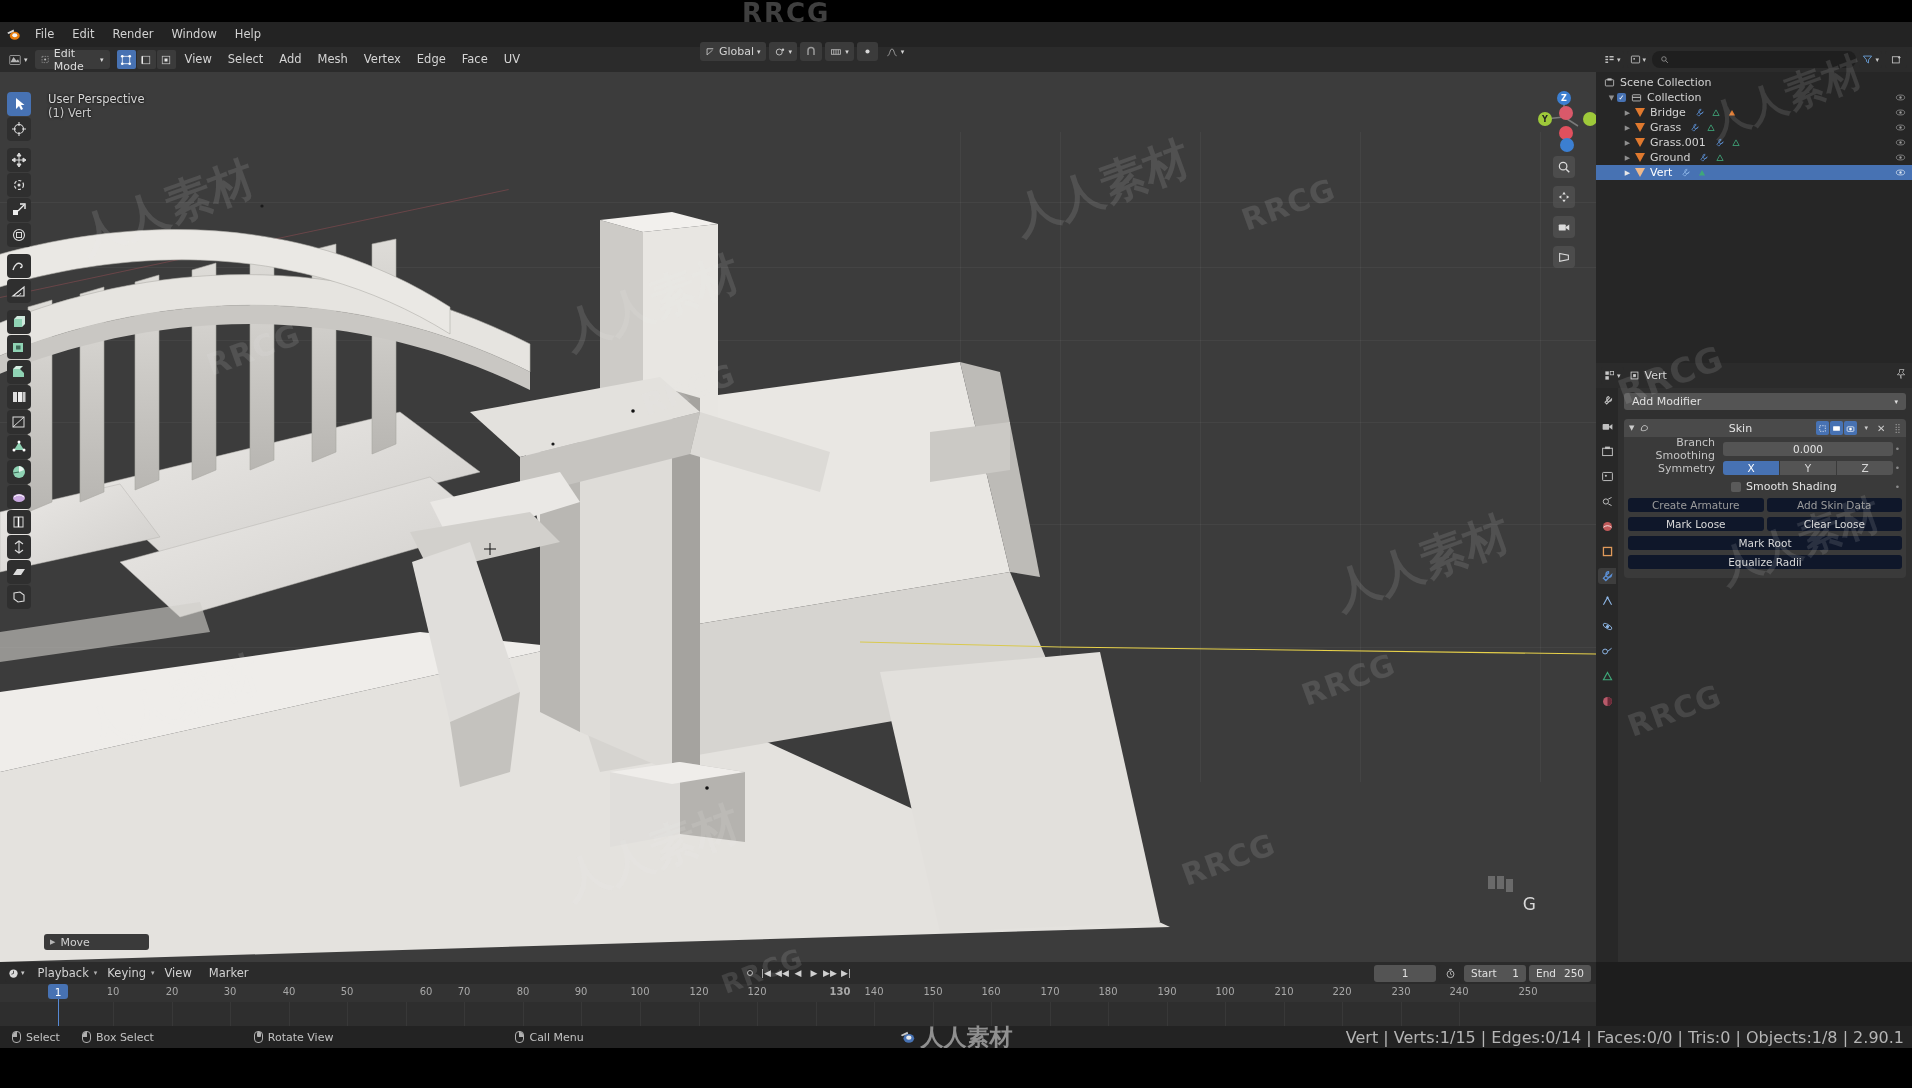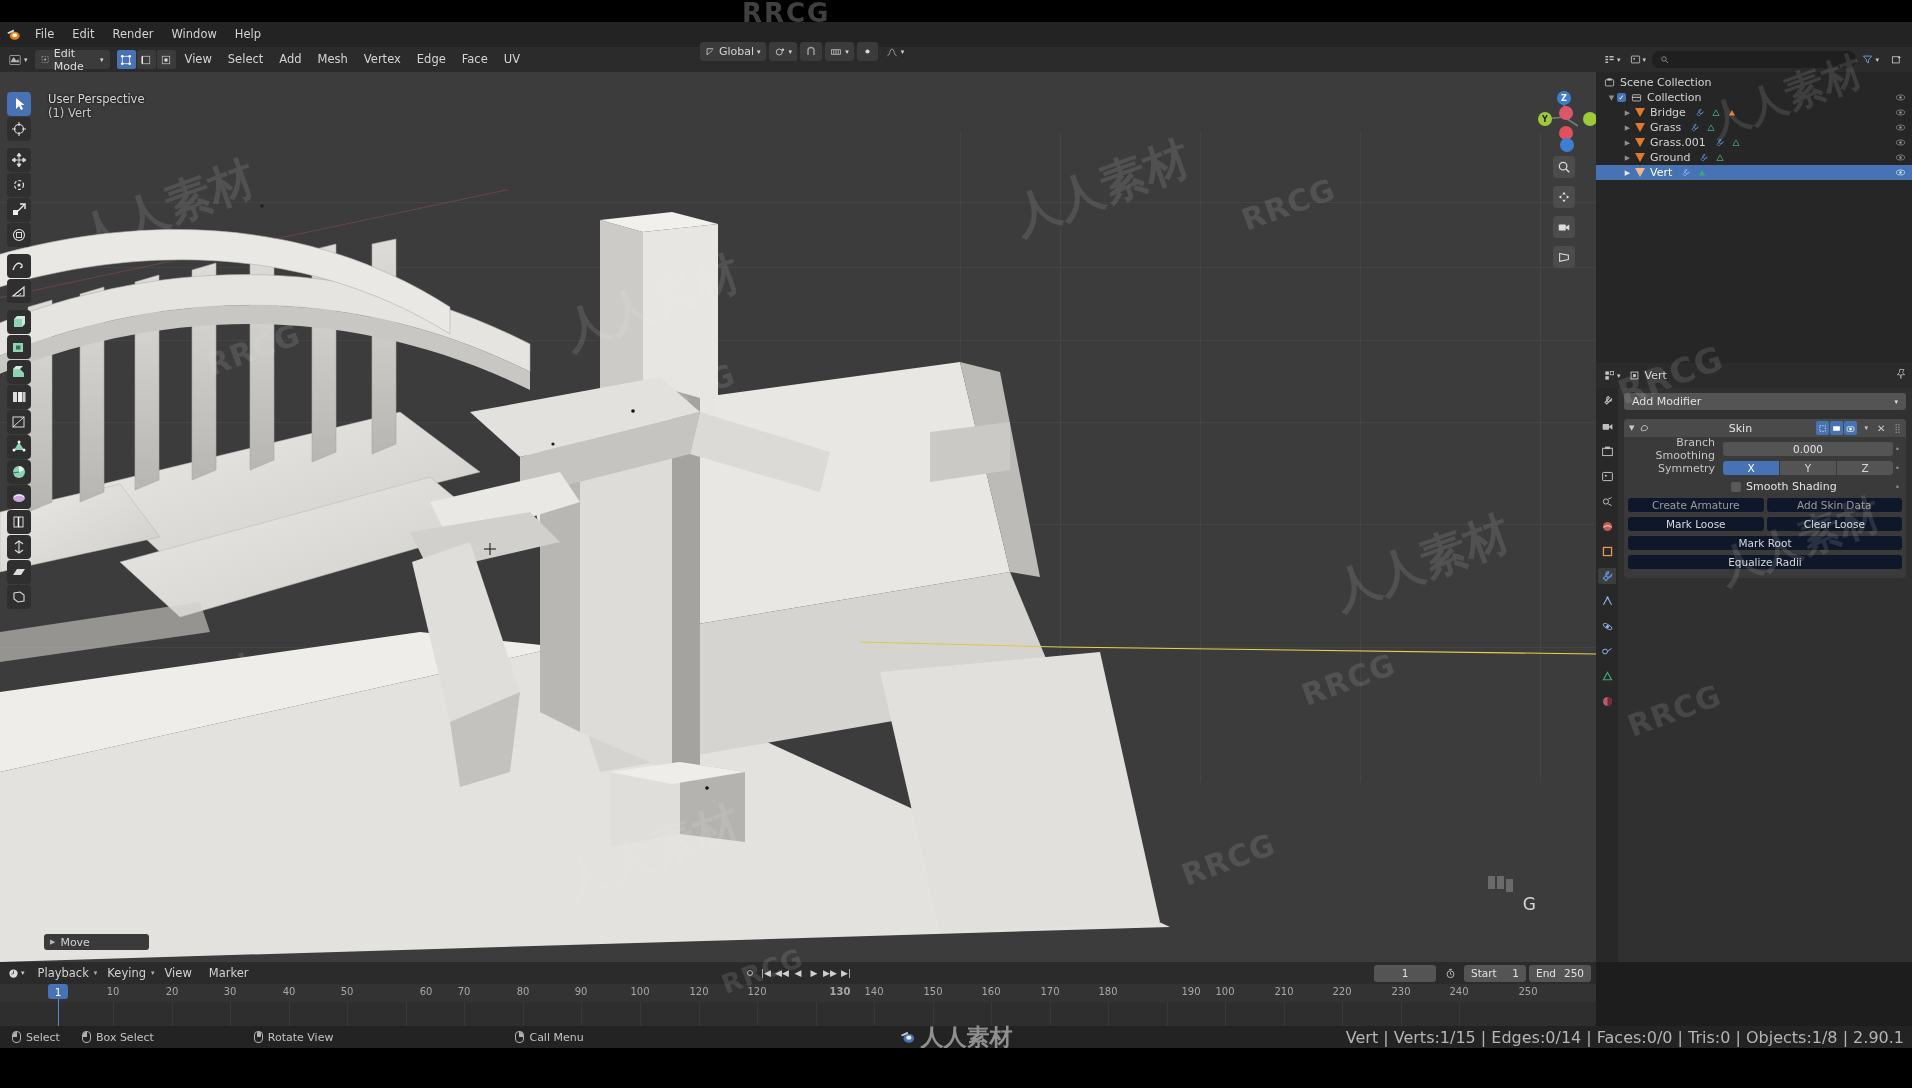--- a/index.html
+++ b/index.html
@@ -1105,21 +1105,21 @@
       <div class="tick" style="left:581px;">90</div>
       <div class="tick" style="left:640px;">100</div>
       <div class="tick" style="left:699px;">120</div>
       <div class="tick" style="left:757px;">120</div>
       <div class="tick" style="left:840px;font-weight:bold;">130</div>
       <div class="tick" style="left:874px;">140</div>
       <div class="tick" style="left:933px;">150</div>
       <div class="tick" style="left:991px;">160</div>
       <div class="tick" style="left:1050px;">170</div>
       <div class="tick" style="left:1108px;">180</div>
-      <div class="tick" style="left:1191px;">190</div>
+      <div class="tick" style="left:1167px;">190</div>
       <div class="tick" style="left:1225px;">100</div>
       <div class="tick" style="left:1284px;">210</div>
       <div class="tick" style="left:1342px;">220</div>
       <div class="tick" style="left:1401px;">230</div>
       <div class="tick" style="left:1459px;">240</div>
       <div class="tick" style="left:1528px;">250</div>
     </div>
     <div class="tl-field">
       <div class="tl-vline" style="left:113px;"></div>
         <div class="tl-vline" style="left:172px;"></div>

